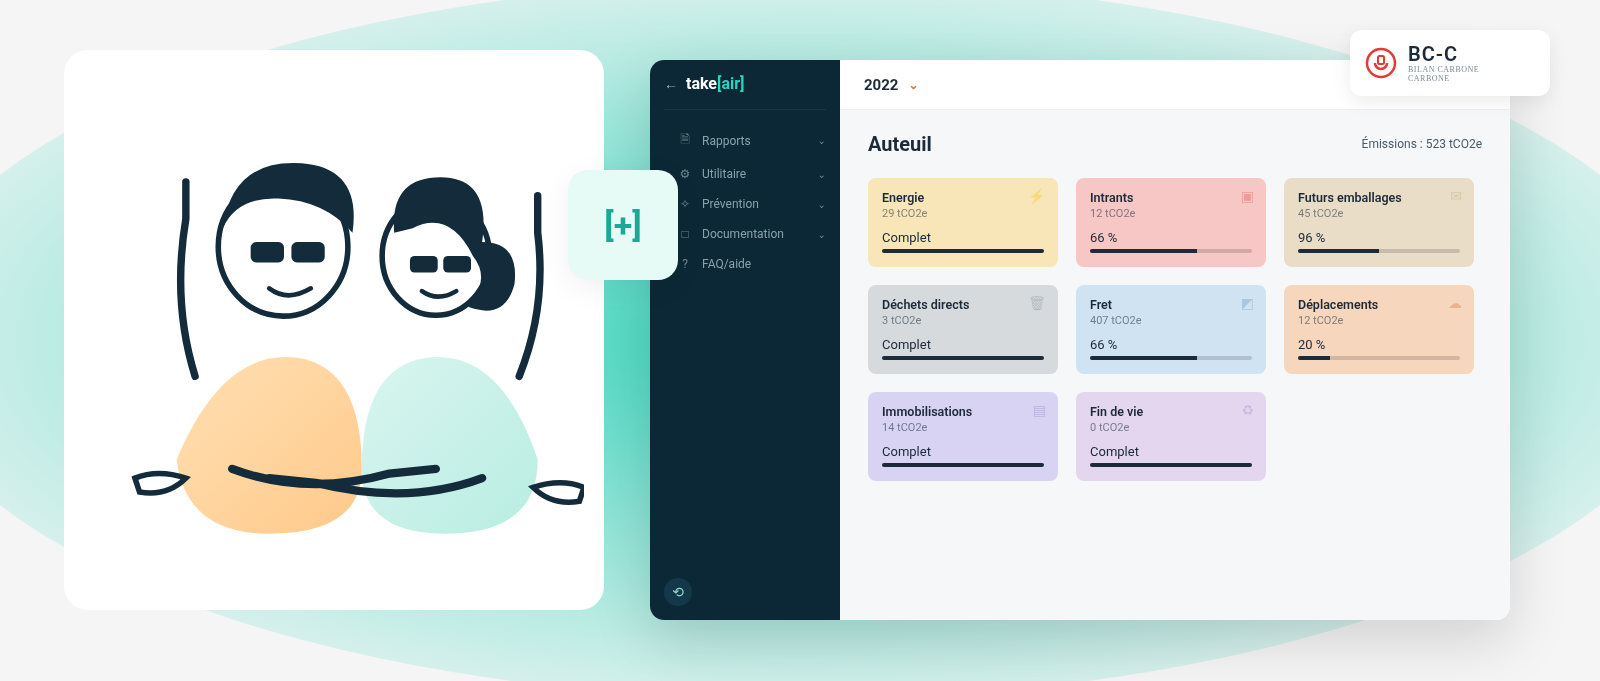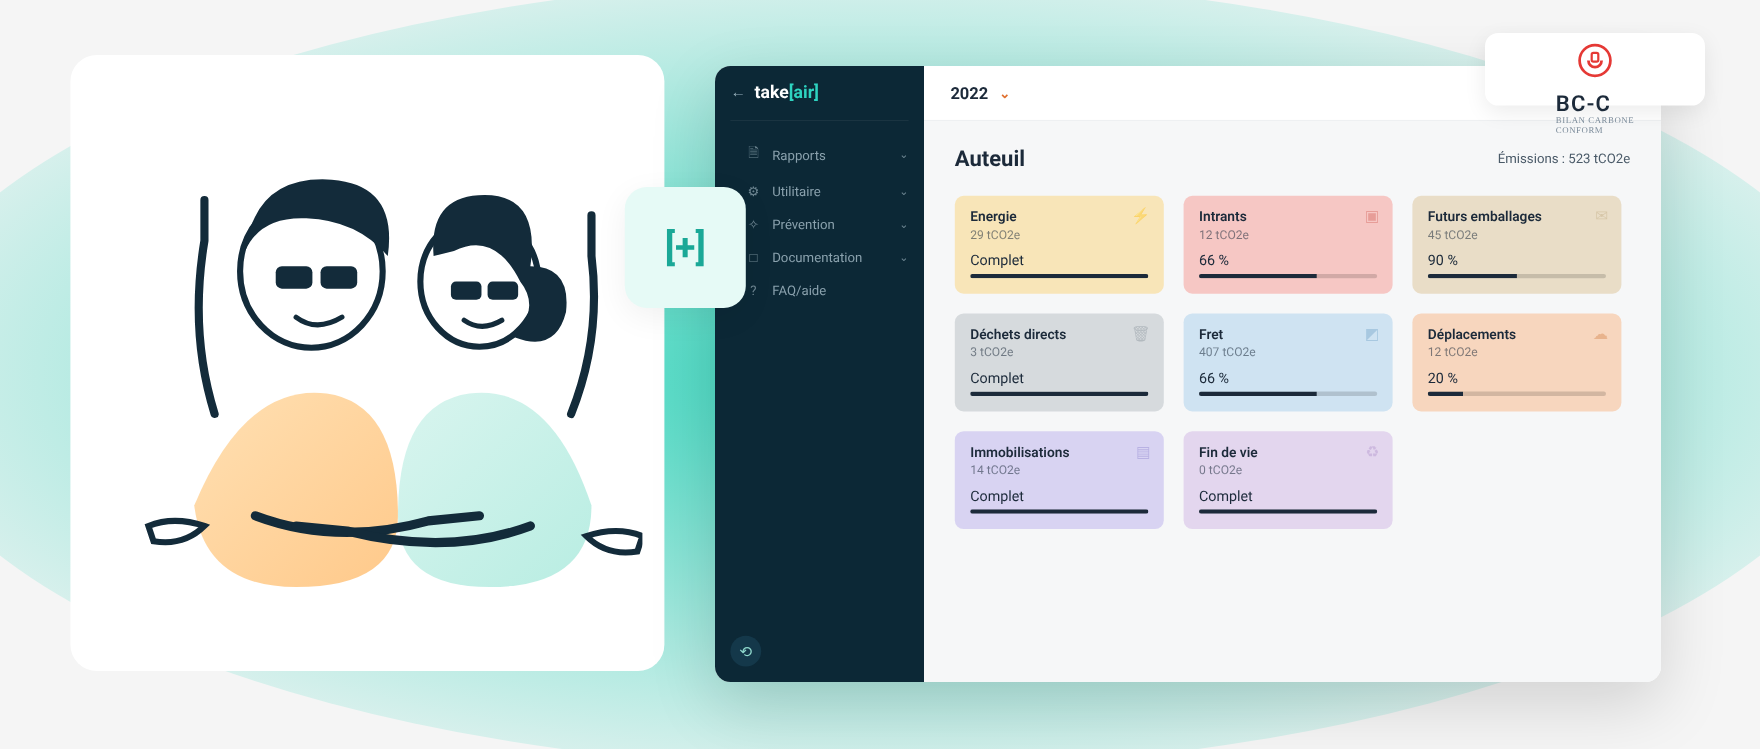--- a/index.html
+++ b/index.html
@@ -60,21 +60,20 @@
     width: 200px;
     height: 66px;
     background: #fff;
     border-radius: 12px;
     display: flex;
     align-items: center;
     gap: 10px;
     padding: 8px 14px;
     z-index: 6;
     box-shadow: 0 6px 20px rgba(0,0,0,0.08);
-    flex-direction: column;
   }
   .bcc-icon {
     width: 34px; height: 34px; flex: none;
     display:flex;align-items:center;justify-content:center;
   }
   .bcc-text .big { font-size: 20px; font-weight: 600; color:#1c2a3a; letter-spacing:1px;}
   .bcc-text .small { font-size: 8px; color:#7a8a99; letter-spacing:0.5px; line-height:1.1;font-family:Liberation Serif, serif;}
 
   
   .app-window {
@@ -235,21 +234,21 @@
   <div class="bcc-icon">
     <svg viewBox="0 0 34 34" width="34" height="34">
       <circle cx="17" cy="17" r="14" fill="none" stroke="#e53935" stroke-width="2.5"></circle>
       <path d="M11 17 a6 6 0 1 0 12 0" fill="none" stroke="#e53935" stroke-width="2.5"></path>
       <rect x="14" y="10" width="6" height="8" rx="1.5" fill="none" stroke="#e53935" stroke-width="2"></rect>
     </svg>
   </div>
   <div class="bcc-text">
     <div class="big">BC-C</div>
     <div class="small">BILAN CARBONE</div>
-    <div class="small">CONFORM</div>
+    <div class="small">CARBONE</div>
   </div>
 </div>
 
 <div class="app-window">
   <aside class="sidebar">
     <div class="sidebar-top">
       <span class="back-arrow">←</span>
       <span class="app-logo">
         <span>take</span><span class="bracket">[air]</span>
       </span>
@@ -312,21 +311,21 @@
             <div class="value">12 tCO2e</div>
             <div class="status">66 %</div>
             <div class="bar">
               <div style="width: 66%;"></div>
             </div>
           </div>
           <div class="card c-tan">
             <span class="card-icon">✉</span>
             <div class="title">Futurs emballages</div>
             <div class="value">45 tCO2e</div>
-            <div class="status">90 %</div>
+            <div class="status">96 %</div>
             <div class="bar">
               <div style="width: 50%;"></div>
             </div>
           </div>
           <div class="card c-grey">
             <span class="card-icon">🗑</span>
             <div class="title">Déchets directs</div>
             <div class="value">3 tCO2e</div>
             <div class="status">Complet</div>
             <div class="bar">

